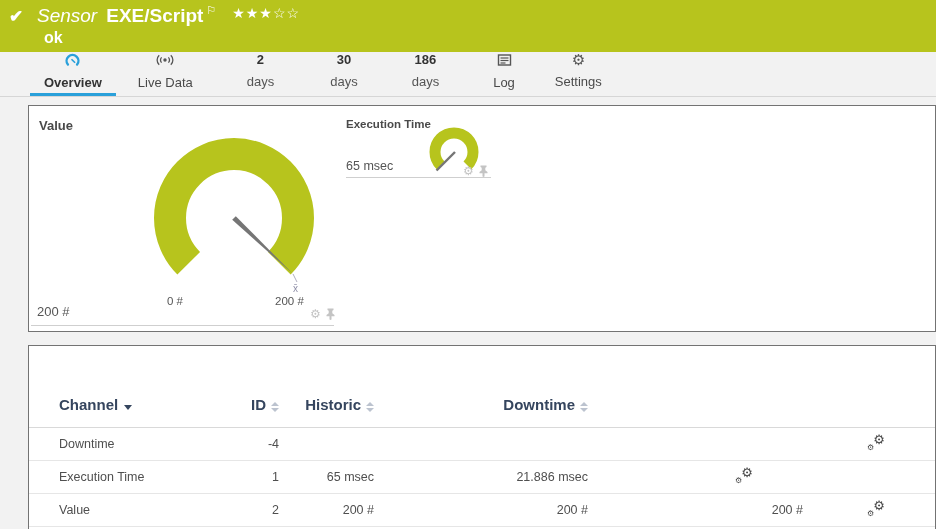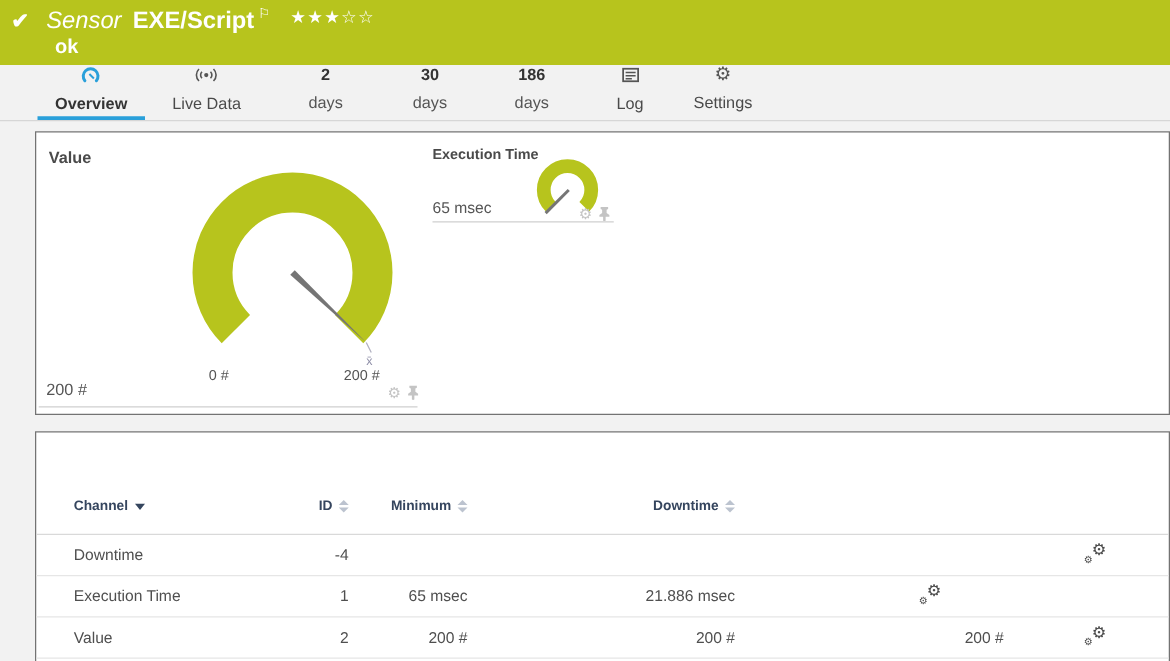--- a/index.html
+++ b/index.html
@@ -47,21 +47,21 @@
   .divider1 { position:absolute; left:2px; top:219px; width:303px; height:1px; background:#cfcfcf; }
   .divider2 { position:absolute; left:317px; top:71px; width:145px; height:1px; background:#cfcfcf; }
   .exec-title { position:absolute; left:317px; top:12px; font-size:11.5px; font-weight:bold; color:#4a4a4a; }
   .exec-value { position:absolute; left:317px; top:53px; font-size:12.5px; color:#555; }
 
   
   .tbl { margin-top:36px; }
   .trow { display:grid; grid-template-columns:160px 60px 95px 214px 215px 1fr;
           align-items:center; padding-left:30px; height:33px; border-bottom:1px solid #e6e6e6;
           font-size:12.5px; color:#4f4f4f; }
-  .thead { height:46px; border-bottom:1px solid #d9d9d9; font-weight:bold; color:#35455e; font-size:11px; }
+  .thead { height:46px; border-bottom:1px solid #d9d9d9; font-weight:bold; color:#35455e; font-size:15px; }
   .cell-r { text-align:right; }
   .cell-settings { text-align:right; padding-right:50px; }
   .hdr-label { cursor:pointer; }
   .lastvalue-label { display:inline-block; width:44px; text-align:right; line-height:1.25; vertical-align:bottom; }
   .caret-down { display:inline-block; width:0; height:0; border-left:4px solid transparent;
                 border-right:4px solid transparent; border-top:5px solid #35455e; margin-left:6px; }
   .sort { display:inline-block; margin-left:5px; vertical-align:-2px; }
   .sort i { display:block; width:0; height:0; border-left:4px solid transparent; border-right:4px solid transparent; }
   .sort .up { border-bottom:4px solid #bcc3cf; margin-bottom:2px; }
   .sort .dn { border-top:4px solid #bcc3cf; }
@@ -158,21 +158,21 @@
     </svg>
   </span>
   <div class="divider2"></div>
 </div>
 
 <div class="card card-table">
   <div class="tbl">
     <div class="trow thead">
       <div><span class="hdr-label">Channel</span><span class="caret-down"></span></div>
       <div class="cell-r"><span class="hdr-label">ID</span><span class="sort"><i class="up"></i><i class="dn"></i></span></div>
-      <div class="cell-r"><span class="hdr-label">Minimum</span><span class="sort"><i class="up"></i><i class="dn"></i></span></div>
+      <div class="cell-r"><span class="hdr-label">Historic</span><span class="sort"><i class="up"></i><i class="dn"></i></span></div>
       <div class="cell-r"><span class="hdr-label">Downtime</span><span class="sort"><i class="up"></i><i class="dn"></i></span></div>
       <div class="cell-settings"></div>
     </div>
 
     <div class="trow">
       <div>Downtime</div>
       <div class="cell-r">-4</div>
       <div class="cell-r"></div>
       <div class="cell-r"></div>
       <div class="cell-r"></div>

